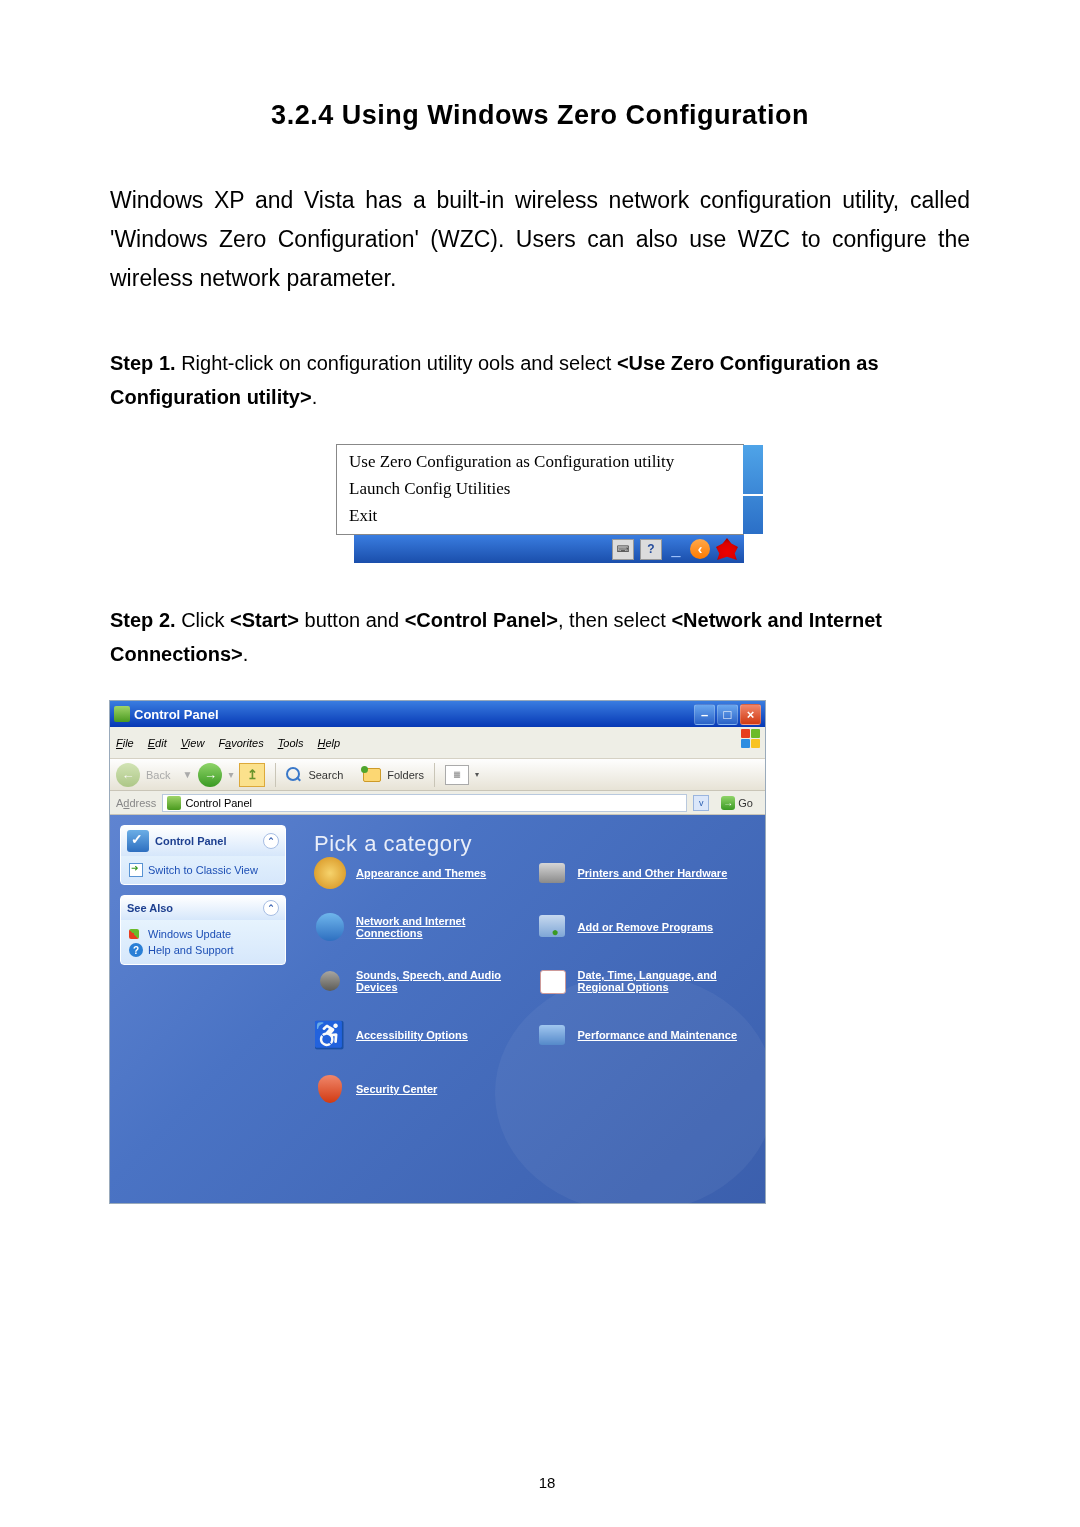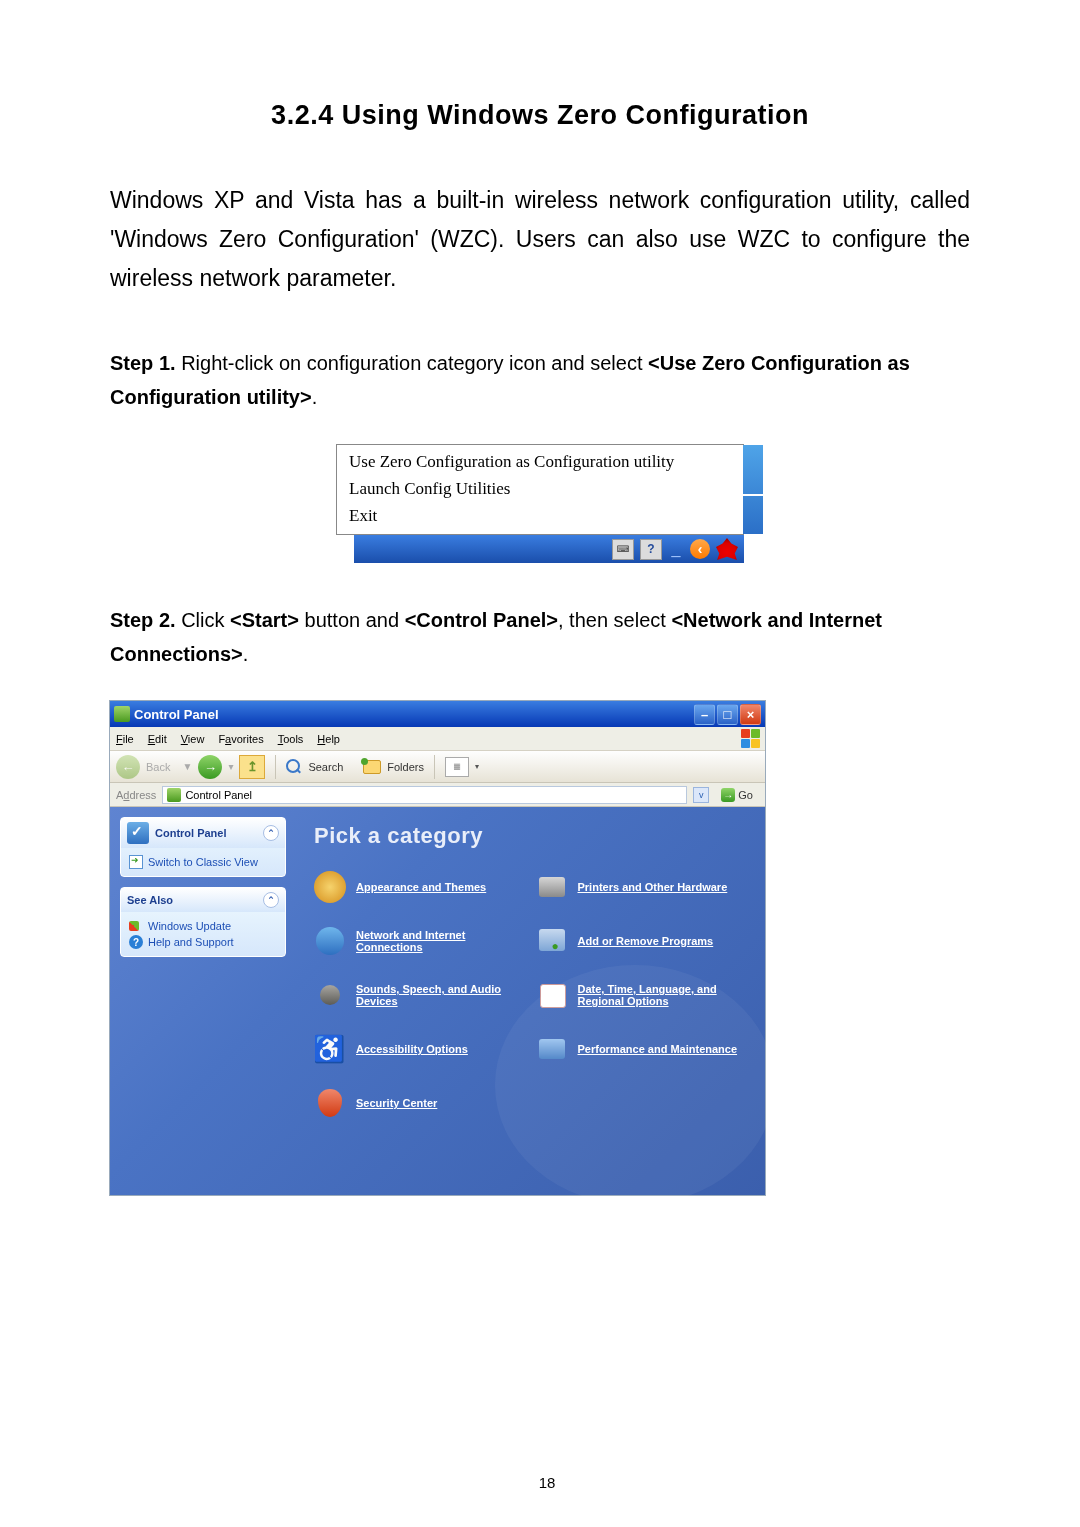--- a/index.html
+++ b/index.html
@@ -148,28 +148,29 @@
     display:flex;align-items:center;justify-content:center;
     border-radius:3px;
     font-weight:bold; font-size:13px;
     border:1px solid #fff3;
   }
   .win-min { background: linear-gradient(#6aa7ef,#2a62c7); color:#fff; }
   .win-max { background: linear-gradient(#6aa7ef,#2a62c7); color:#fff; }
   .win-close { background: linear-gradient(#f0876b,#d13a12); color:#fff; }
 
   .menubar {
-    height: 24px;
+    height: 32px;
     background: #eeeee6;
     display: flex;
     align-items: center;
     padding: 0 6px;
     gap: 14px;
     border-bottom: 1px solid #d5d1c4;
     position: relative;
+    font-style: italic;
   }
   .menubar span { color:#000; }
   .menubar span u { text-decoration: underline; }
   .winlogo {
     position:absolute; right:4px; top:2px;
     width:20px; height:20px;
   }
   .winlogo .q { position:absolute; width:9px; height:9px; border-radius:1px; }
   .winlogo .q1{ background:#e73e1f; left:0; top:0;}
   .winlogo .q2{ background:#6bbb2a; left:10px; top:0;}
@@ -330,23 +331,22 @@
     display:flex;align-items:center;justify-content:center;font-size:10px;font-weight:bold;
   }
 
   .mainarea {
     flex:1;
     padding: 16px 18px;
     color:#fff;
   }
   .main-title {
     font-size: 22px;
-    font-weight: bold;
+    font-weight: normal;
     color: #e9eef9;
-    margin-bottom: 22px;
     letter-spacing: .5px;
   }
   .cat-grid {
     display:grid;
     grid-template-columns: 1fr 1fr;
     row-gap: 22px;
     column-gap: 10px;
   }
   .cat {
     display:flex; align-items:center; gap:10px;
@@ -391,21 +391,21 @@
   }
 </style>
 </head>
 <body>
 
 <div class="heading">3.2.4  Using Windows Zero Configuration</div>
 
 <div class="para">Windows XP and Vista has a built-in wireless network configuration utility, called 'Windows Zero Configuration' (WZC). Users can also use WZC to configure the wireless network parameter.</div>
 
 <div class="step">
-  <b>Step 1.</b><span> Right-click on configuration category icon and select </span><b>&lt;Use Zero Configuration as Configuration utility&gt;</b><span>.</span>
+  <b>Step 1.</b><span> Right-click on configuration utility ools and select </span><b>&lt;Use Zero Configuration as Configuration utility&gt;</b><span>.</span>
 </div>
 
 <div class="fig1-wrap">
   <div class="fig1">
     <div class="ctx-menu">
       <div class="ctx-item">Use Zero Configuration as Configuration utility</div>
       <div class="ctx-item">Launch Config Utilities</div>
       <div class="ctx-item">Exit</div>
       <div class="ctx-side">
           <div class="ctx-side-split"></div>

